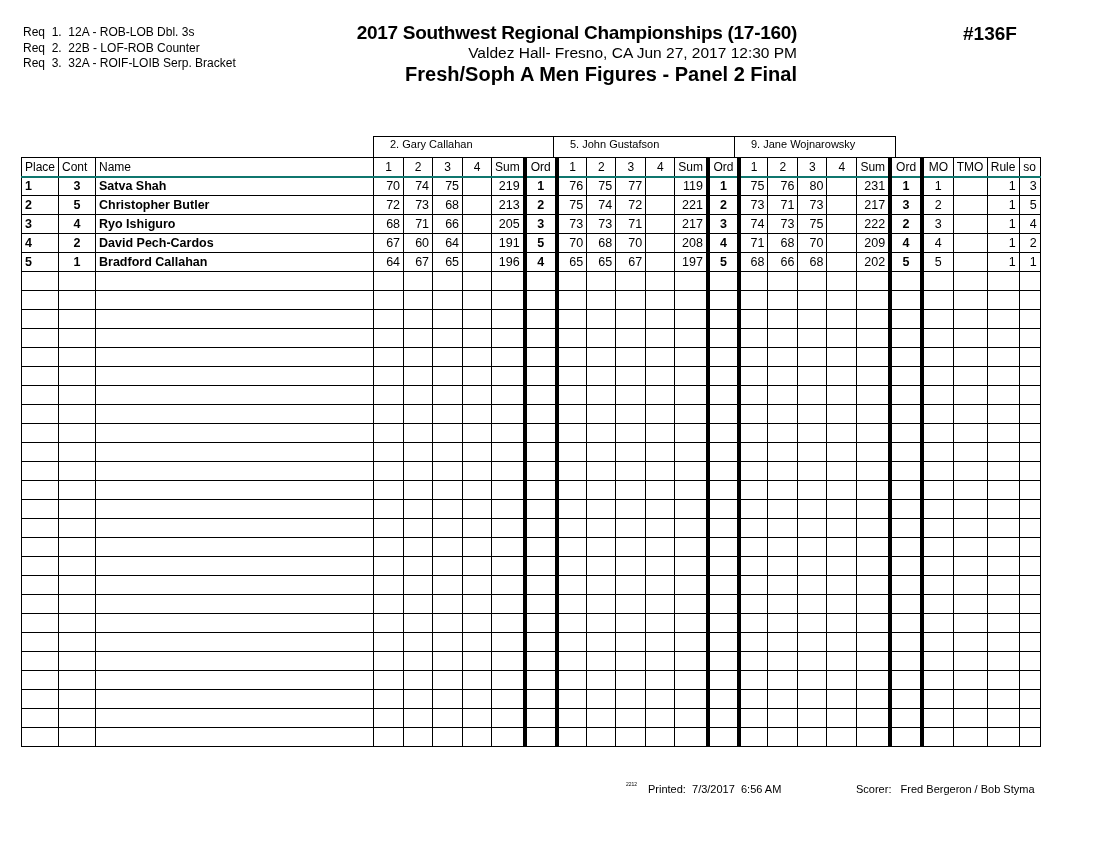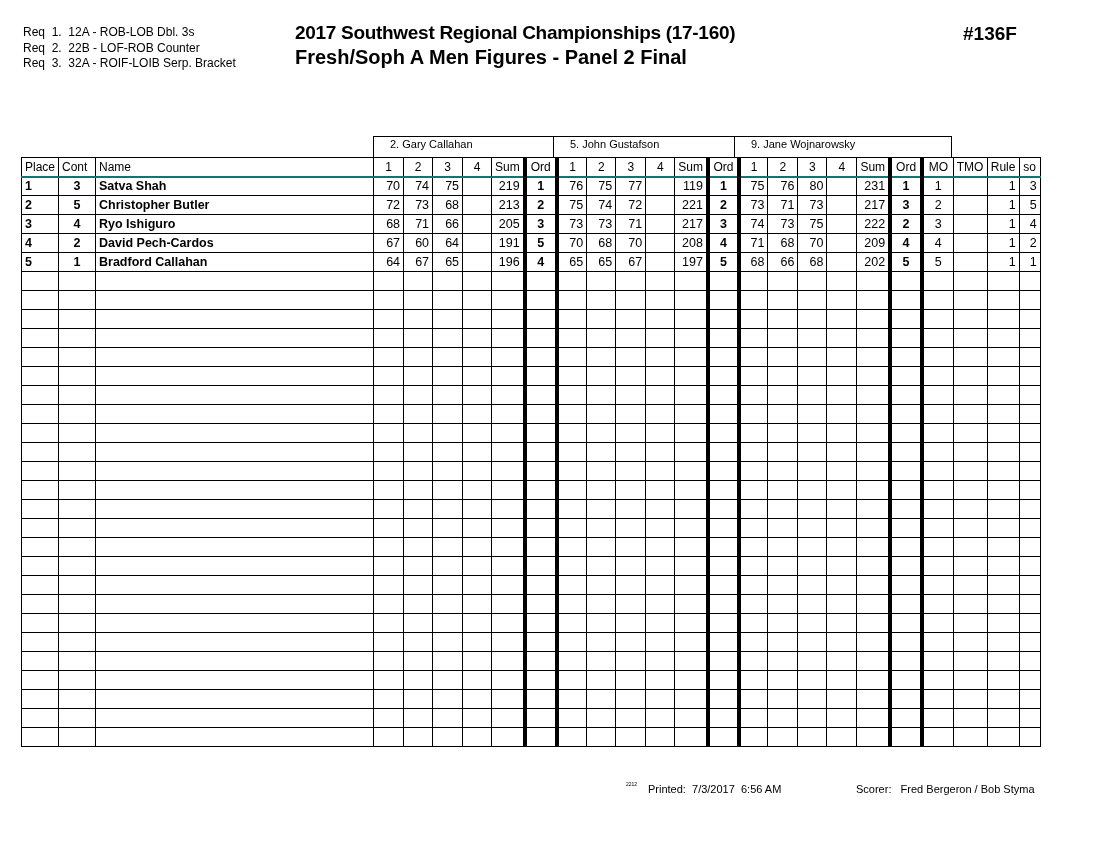--- a/index.html
+++ b/index.html
@@ -1,20 +1,20 @@
 <!DOCTYPE html>
 <html><head>
 <meta charset="utf-8">
 <style>
   html, body { margin:0; padding:0; background:#ffffff; }
   body { width:1100px; height:850px; position:relative; overflow:hidden;
          font-family:"Liberation Sans", sans-serif; color:#000; }
   .reqs { position:absolute; left:23px; top:25px; font-size:12px; line-height:15.5px; }
   .reqs div { white-space:pre; }
-  .titles { position:absolute; left:295px; top:22px; width:510px; text-align:left; }
+  .titles { position:absolute; left:287px; top:22px; width:510px; text-align:right; }
   .t1 { font-size:19px; font-weight:bold; line-height:22px; letter-spacing:-0.3px; }
   .t2 { font-size:15.5px; line-height:17px; }
   .t3 { font-size:20px; font-weight:bold; line-height:26px; }
   .t4 { font-size:17.5px; line-height:22px; }
   .eventno { position:absolute; left:963px; top:23px; font-size:19px; font-weight:bold; }
 
   .judge-box { position:absolute; top:136px; height:21px; border:1px solid #000; border-bottom:none;
                font-size:11px; line-height:14px; padding-left:16px; box-sizing:border-box; }
 
   table.grid { position:absolute; left:21px; top:157px; border-collapse:collapse; table-layout:fixed; }
@@ -36,28 +36,29 @@
 <body>
 
 <div class="reqs">
   <div>Req  1.  12A - ROB-LOB Dbl. 3s</div>
   <div>Req  2.  22B - LOF-ROB Counter</div>
   <div>Req  3.  32A - ROIF-LOIB Serp. Bracket</div>
 </div>
 
 <div class="titles">
   <div class="t1">2017 Southwest Regional Championships (17-160)</div>
+  <div class="t2">Valdez Hall- Fresno, CA  Jun 27, 2017  12:30 PM</div>
   <div class="t3">Fresh/Soph A Men Figures - Panel 2 Final</div>
 </div>
 
 <div class="eventno">#136F</div>
 
 <div class="judge-box" style="left:373px;width:181px;">2.  Gary Callahan</div>
 <div class="judge-box" style="left:553px;width:182px;">5.  John Gustafson</div>
-<div class="judge-box" style="left:734px;width:218px;">9.  Jane Wojnarowsky</div>
+<div class="judge-box" style="left:734px;width:162px;">9.  Jane Wojnarowsky</div>
 
 <table class="grid">
   <colgroup>
     <col style="width:37px">
       <col style="width:37px">
       <col style="width:278px">
     <col style="width:30px">
       <col style="width:29px">
       <col style="width:30px">
       <col style="width:29px">

